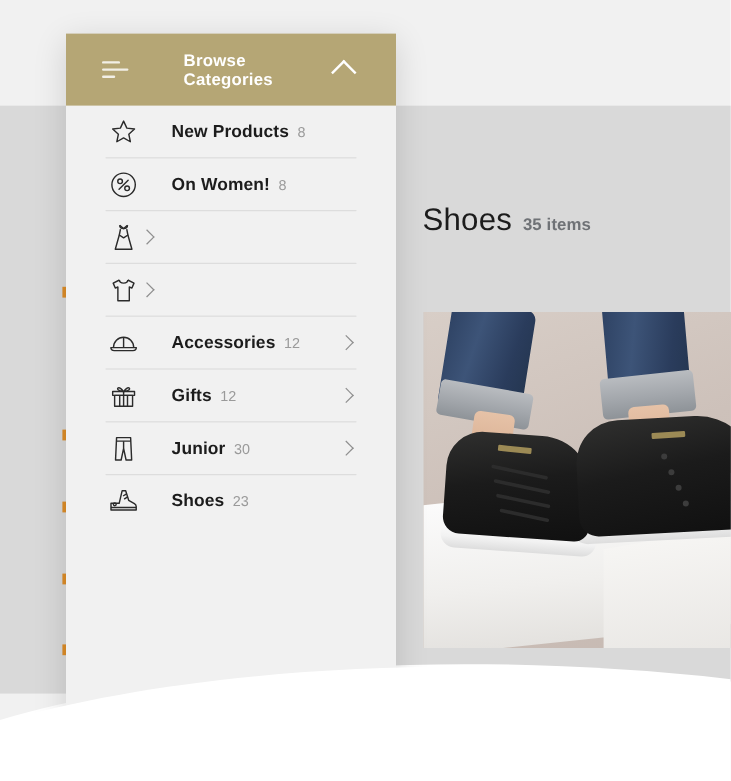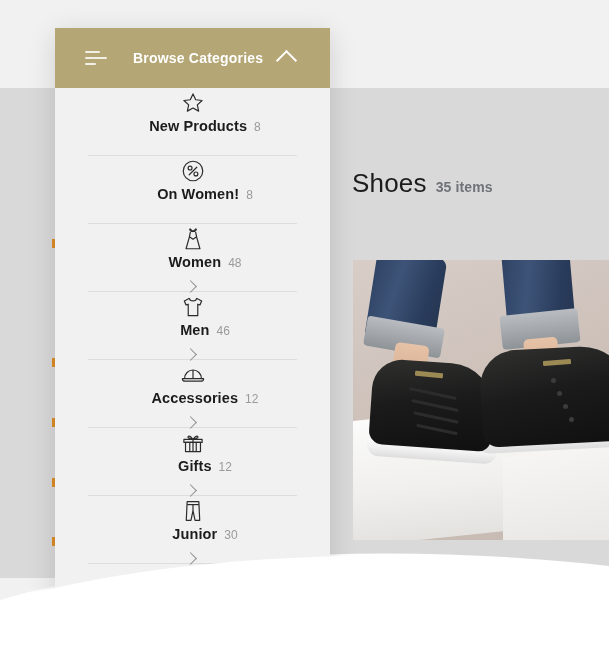--- a/index.html
+++ b/index.html
@@ -200,20 +200,21 @@
     background: #f1f1f1;
     box-shadow: 0 6px 26px rgba(0,0,0,0.14);
   }
   .drawer-head {
     height: 60px;
     background: #b5a675;
     display: flex;
     align-items: center;
     padding: 0 36px 0 30px;
     box-sizing: border-box;
+    gap: 20px;
   }
   .burger {
     width: 22px;
     display: flex;
     flex-direction: column;
     gap: 4px;
     flex: 0 0 auto;
   }
   .burger i { display: block; height: 2px; background: #f2efe6; border-radius: 1px; }
   .burger i:nth-child(1) { width: 15px; }
@@ -235,26 +236,25 @@
     transform: rotate(45deg);
     margin-top: 4px;
   }
 
   .cat-list {
     list-style: none;
     margin: 0;
     padding: 0 33px 0 33px;
   }
   .cat-row {
-    height: 68px;
+    height: 44px;
     display: flex;
     align-items: center;
     border-bottom: 1px solid #dddddd;
     box-sizing: border-box;
-    flex-direction: column;
   }
   .cat-row:last-child { border-bottom: none; }
   .cat-icon {
     flex: 0 0 auto;
     width: 30px; height: 30px;
     display: flex;
     align-items: center;
     justify-content: center;
     color: #2b2b2b;
   }
@@ -390,37 +390,29 @@
 
       <li class="cat-row">
         <span class="cat-icon">
           <svg width="26" height="26" viewBox="0 0 24 24" fill="none" stroke="currentColor" stroke-width="1.1" stroke-linejoin="round">
             <path d="M9 2.5c0 1.6 1.3 2.6 3 2.6s3-1 3-2.6"></path>
             <path d="M9 2.5L12 5.1 15 2.5"></path>
             <path d="M9.6 5.4L8.7 10 12 12.2 15.3 10l-.9-4.6"></path>
             <path d="M8.7 10L5.6 21h12.8L15.3 10"></path>
           </svg>
         </span>
-        <span class="cat-label">
-          <span class="cat-name">Women</span>
-          <span class="cat-count">48</span>
-        </span>
         <span class="cat-arrow"></span>
       </li>
 
       <li class="cat-row">
         <span class="cat-icon">
           <svg width="26" height="26" viewBox="0 0 24 24" fill="none" stroke="currentColor" stroke-width="1.1" stroke-linejoin="round">
             <path d="M8.8 4L4 6.4l1.6 3.8 2-0.8V20h8.8V9.4l2 .8L20 6.4 15.2 4"></path>
             <path d="M8.8 4c0 1.6 1.4 2.4 3.2 2.4S15.2 5.6 15.2 4"></path>
           </svg>
-        </span>
-        <span class="cat-label">
-          <span class="cat-name">Men</span>
-          <span class="cat-count">46</span>
         </span>
         <span class="cat-arrow"></span>
       </li>
 
 
       <li class="cat-row">
         <span class="cat-icon">
           <svg width="26" height="26" viewBox="0 0 24 24" fill="none" stroke="currentColor" stroke-width="1.1" stroke-linejoin="round">
             <path d="M4.2 15.4c0-4.5 3.5-8 7.8-8s7.8 3.5 7.8 8"></path>
             <path d="M12 7.4v8"></path>

